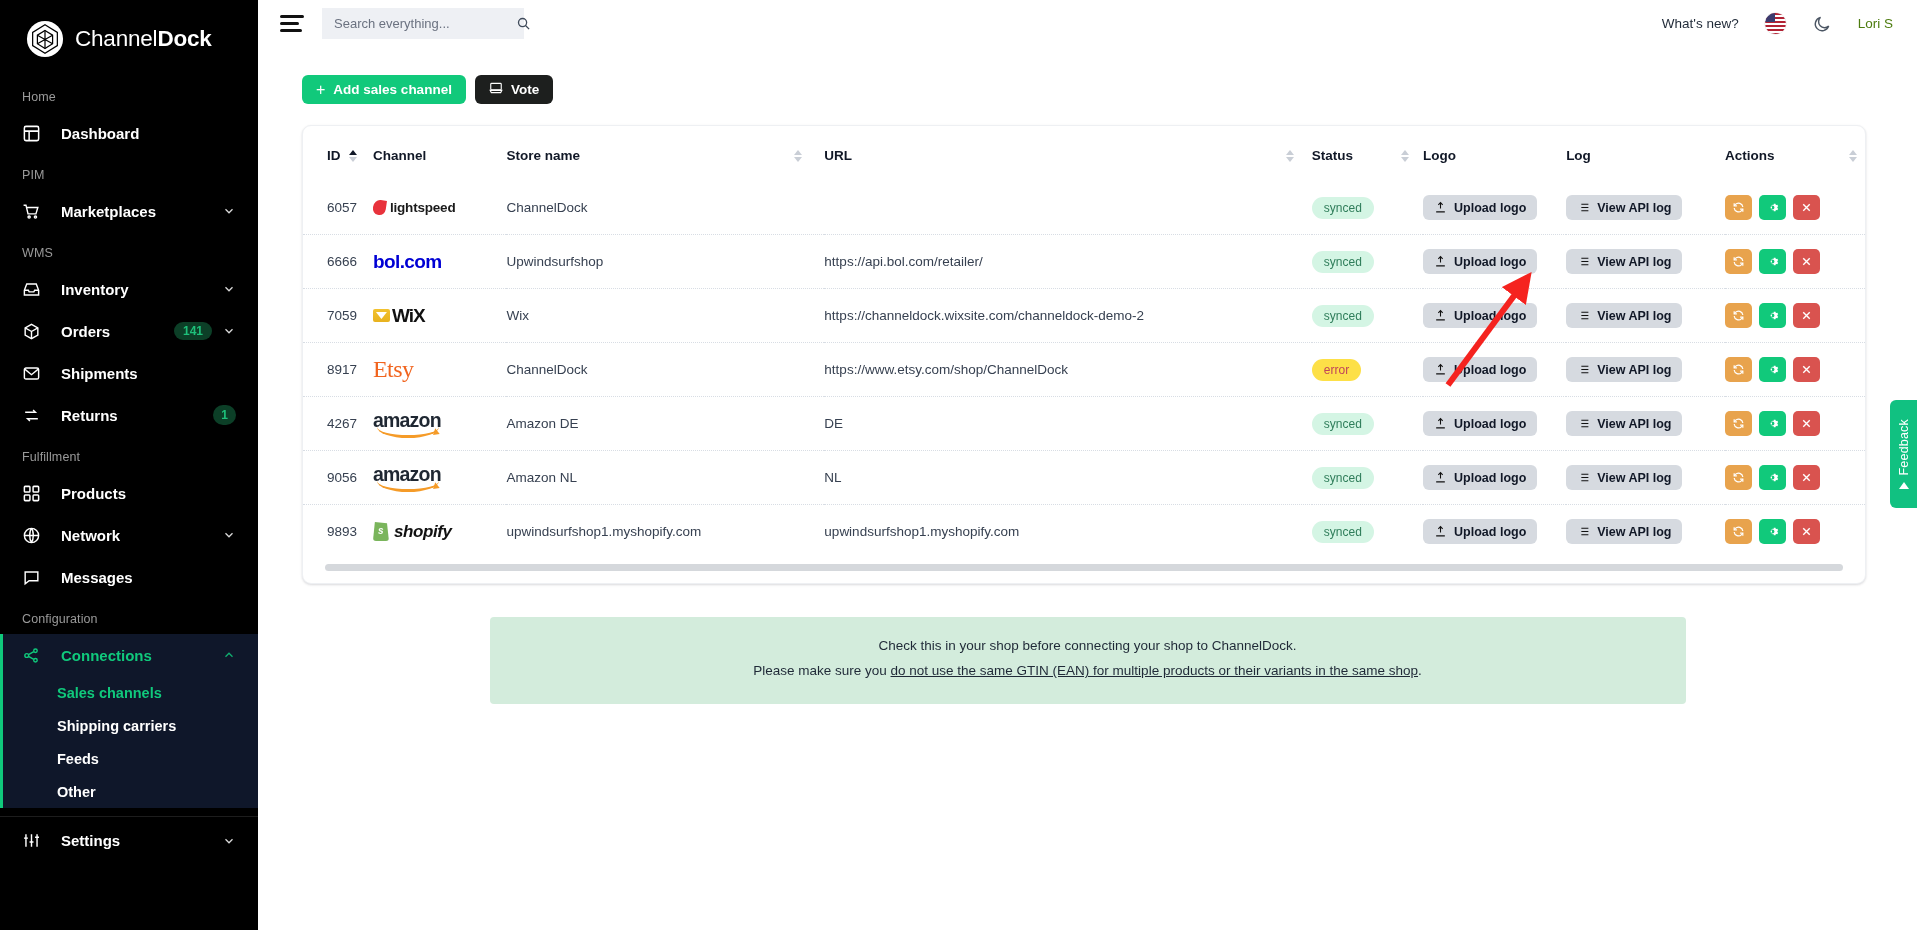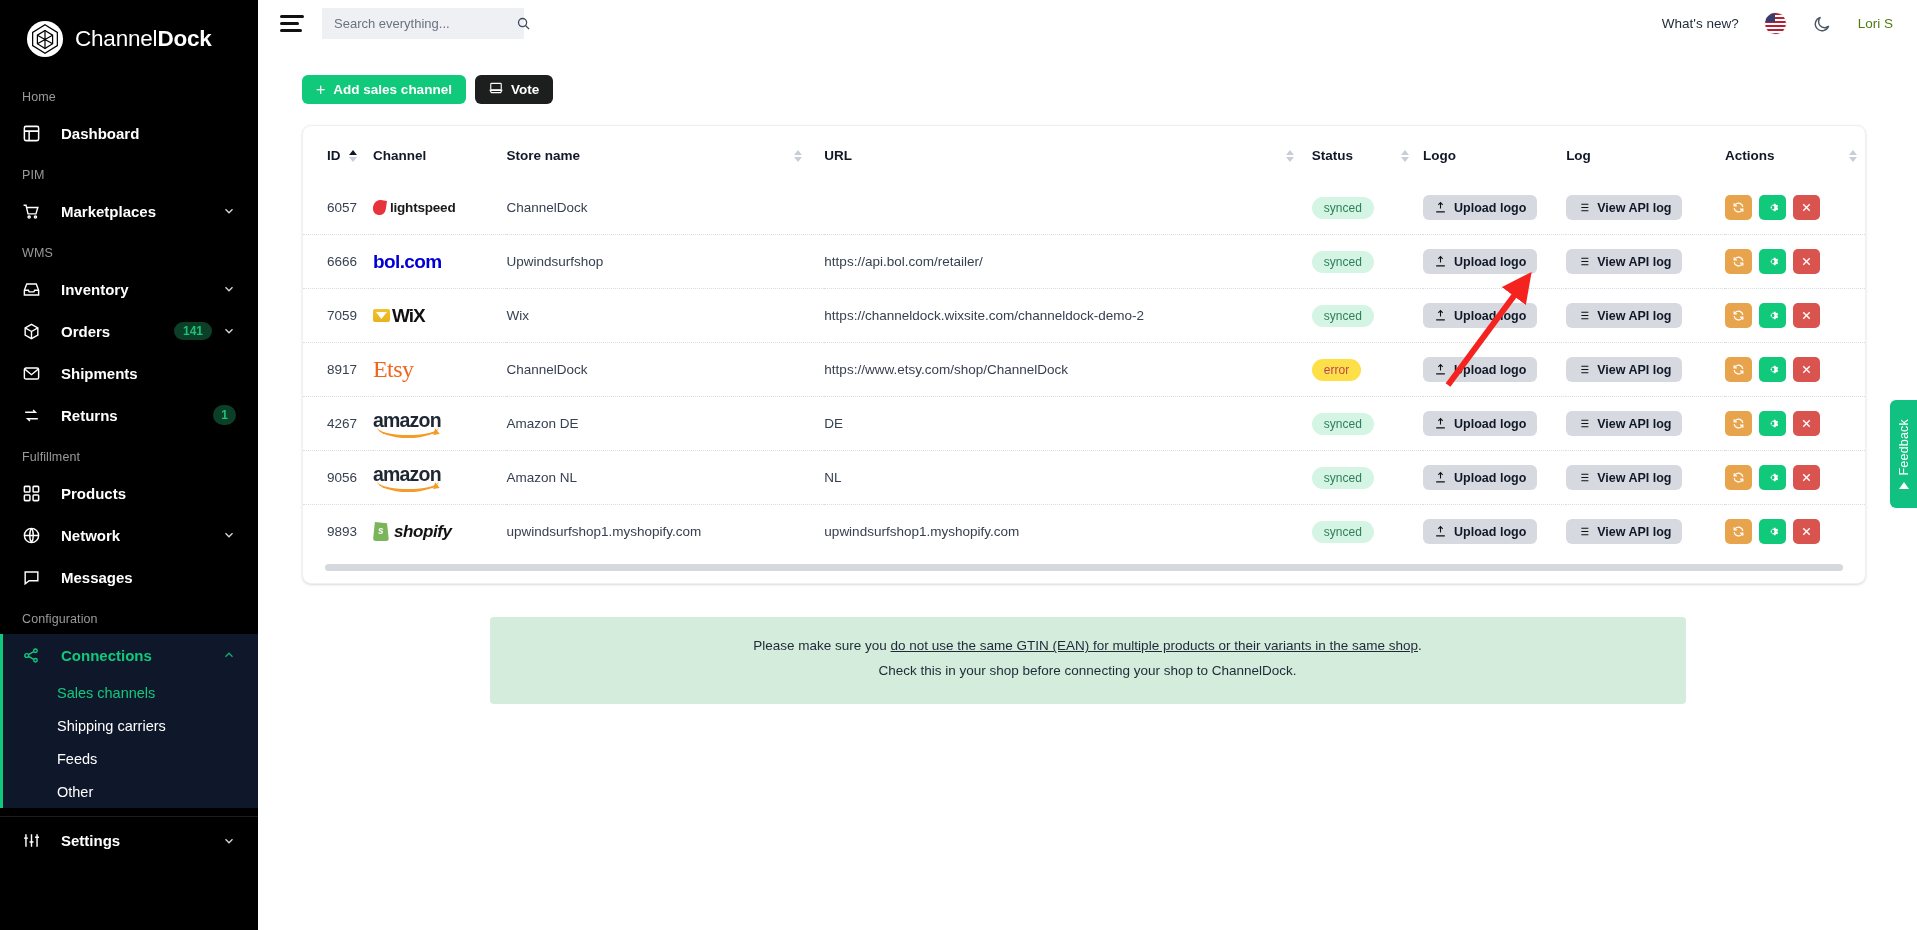--- a/index.html
+++ b/index.html
@@ -44,21 +44,21 @@
 
   .nav-group.active { background: #0f172a; }
   .nav-group.active::before {
     content:""; position: absolute; left: 0; width: 3px; top: 0; bottom: 0; background: #10c97c;
   }
   .nav-group { position: relative; }
   .nav-item.active .lbl, .nav-item.active .ico svg { color: #10c97c; stroke: #10c97c; }
   .nav-item.active .lbl { color: #10c97c; }
   .nav-sub {
     display: flex; align-items: center; height: 33px; padding-left: 57px;
-    font-size: 14.5px; font-weight: 400; color: #ffffff; cursor: pointer;
+    font-size: 14.5px; font-weight: 700; color: #ffffff; cursor: pointer;
   }
   .nav-sub.active { color: #10c97c; }
   .nav-settings { border-top: 1px solid #1d1d1d; margin-top: 8px; padding-top: 6px; }
 
   
   .main { flex: 1 1 auto; height: 930px; background: #ffffff; position: relative; overflow: hidden; }
 
   .topbar {
     height: 47px; background: #ffffff; display: flex; align-items: center;
     padding: 0 24px 0 22px; gap: 18px;
@@ -823,24 +823,24 @@
                 </td>
               </tr>
             </tbody>
         </table>
         <div class="hscroll">
             <i></i>
           </div>
       </section>
 
       <div class="notice">
+        <div>Check this in your shop before connecting your shop to ChannelDock.</div>
         <div>
           <span>Please make sure you </span><u>do not use the same GTIN (EAN) for multiple products or their variants in the same shop</u><span>.</span>
         </div>
-        <div>Check this in your shop before connecting your shop to ChannelDock.</div>
       </div>
     </div>
 
     <div class="feedback">
       <span class="txt">Feedback</span>
       <span class="tri"></span>
     </div>
 
     <svg class="arrow-overlay" viewBox="0 0 1659 930" preserveAspectRatio="none">
       <defs>

